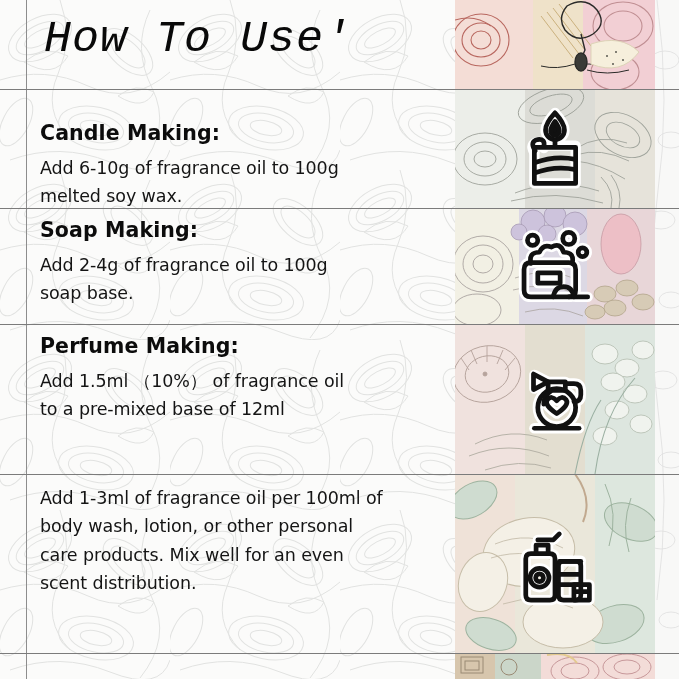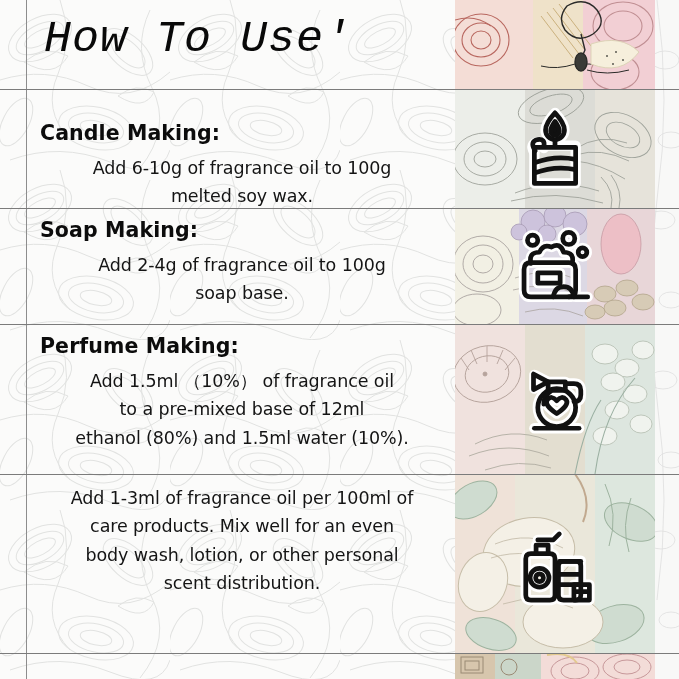--- a/index.html
+++ b/index.html
@@ -101,21 +101,21 @@
     white-space: nowrap;
   }
   .section-body {
     font-family: "DejaVu Sans", "Liberation Sans", sans-serif;
     font-size: 17.5px;
     font-weight: 400;
     color: #141414;
     line-height: 1.62;
     letter-spacing: -.1px;
   }
-  .section-body .ln { display: block; white-space: nowrap; text-align: center; }
+  .section-body .ln { display: block; white-space: nowrap; }
 </style>
 </head>
 <body>
 
 <div id="infographic">
 
   <div class="watermark">
     <svg viewBox="0 0 679 679" preserveAspectRatio="none">
       <defs>
         <pattern id="petals" width="170" height="170" patternUnits="userSpaceOnUse">
@@ -456,26 +456,25 @@
       <span class="ln">Add 2-4g of fragrance oil to 100g</span>
       <span class="ln">soap base.</span>
     </div>
   </div>
 
   <div class="section" style="top:334px;">
     <div class="section-heading">Perfume Making:</div>
     <div class="section-body">
       <span class="ln">Add 1.5ml （10%） of fragrance oil</span>
       <span class="ln">to a pre-mixed base of 12ml</span>
-      <span class="ln">ethanol (80%) and 1.5ml water (10%).</span>
     </div>
   </div>
 
   <div class="section" style="top:484px;">
     <div class="section-body">
       <span class="ln">Add 1-3ml of fragrance oil per 100ml of</span>
+      <span class="ln">body wash, lotion, or other personal</span>
       <span class="ln">care products. Mix well for an even</span>
-      <span class="ln">body wash, lotion, or other personal</span>
       <span class="ln">scent distribution.</span>
     </div>
   </div>
 
 </div>
 
 </body></html>

